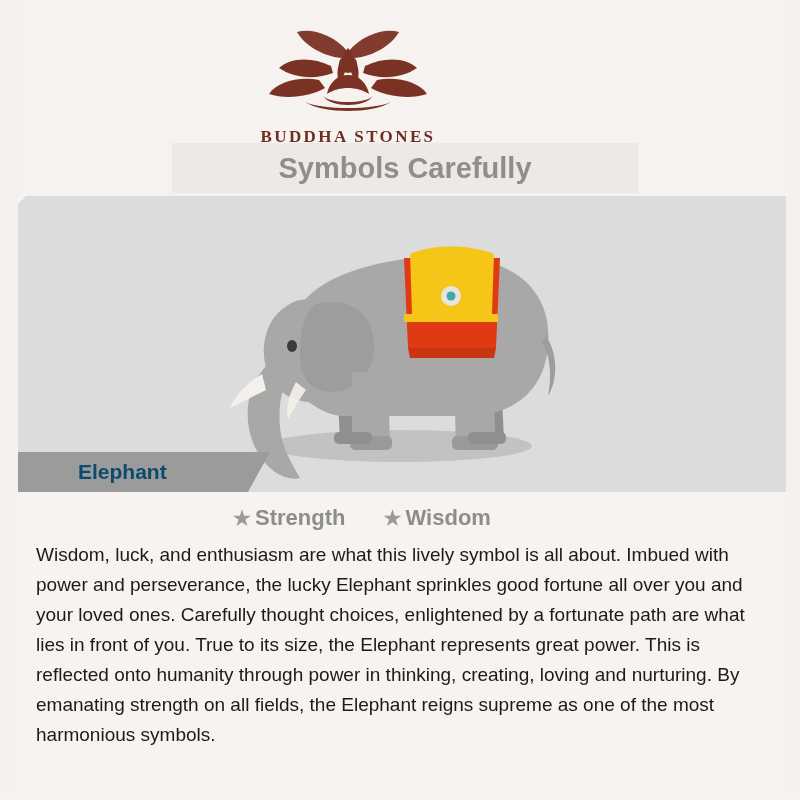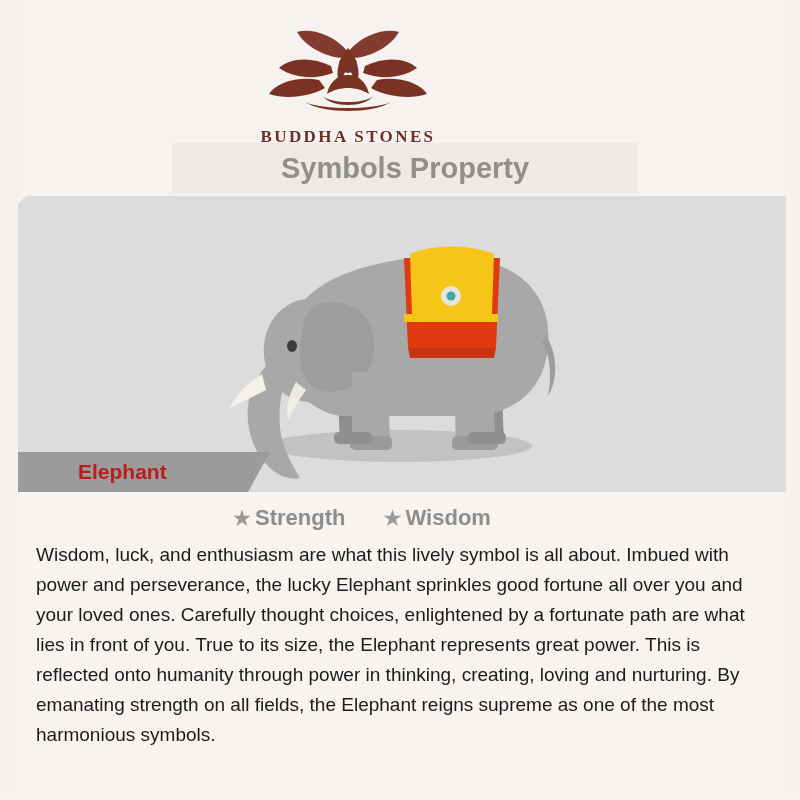--- a/index.html
+++ b/index.html
@@ -105,21 +105,21 @@
     border-bottom: 40px solid transparent;
   }
   .label-tab-text {
     position: absolute;
     left: 78px;
     top: 452px;
     height: 40px;
     line-height: 40px;
     font-size: 21px;
     font-weight: bold;
-    color: #b91c1c;
+    color: #0c4a6e;
   }
 
   
   .attrs {
     position: absolute;
     left: 0;
     top: 505px;
     width: 724px;
     text-align: center;
     color: #8d8d8d;
@@ -194,21 +194,21 @@
 
           <circle cx="95" cy="46" r="9"></circle>
           <path d="M95 57 C84 57 76 65 74 76 C80 72 88 70 95 70 C102 70 110 72 116 76 C114 65 106 57 95 57 Z"></path>
           <path d="M70 78 C78 86 112 86 120 78 C112 90 78 90 70 78 Z"></path>
         </g>
       </svg>
       <div class="brand">BUDDHA STONES</div>
     </div>
 
     <div class="title-band">
-      <div class="title-text">Symbols Property</div>
+      <div class="title-text">Symbols Carefully</div>
     </div>
   </div>
 
   <div class="hero">
     <svg width="800" height="296" viewBox="0 0 800 296">
 
       <ellipse cx="400" cy="250" rx="132" ry="16" fill="#c2c2c2"></ellipse>
 
       <path d="M336 160 l28 0 l6 86 l-30 0 z" fill="#8f8f8f"></path>
       <path d="M470 160 l30 0 l4 84 l-32 0 z" fill="#8f8f8f"></path>

